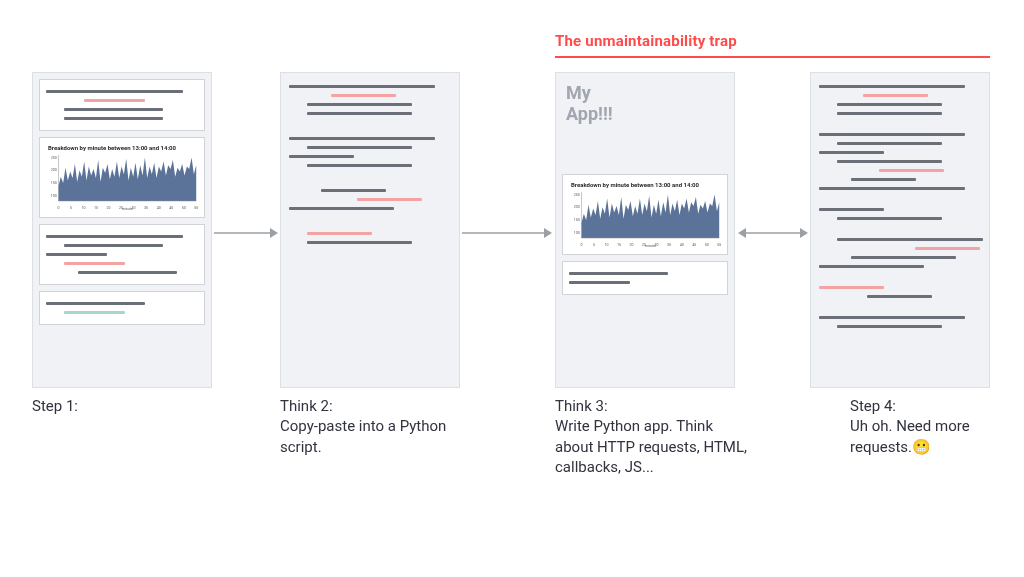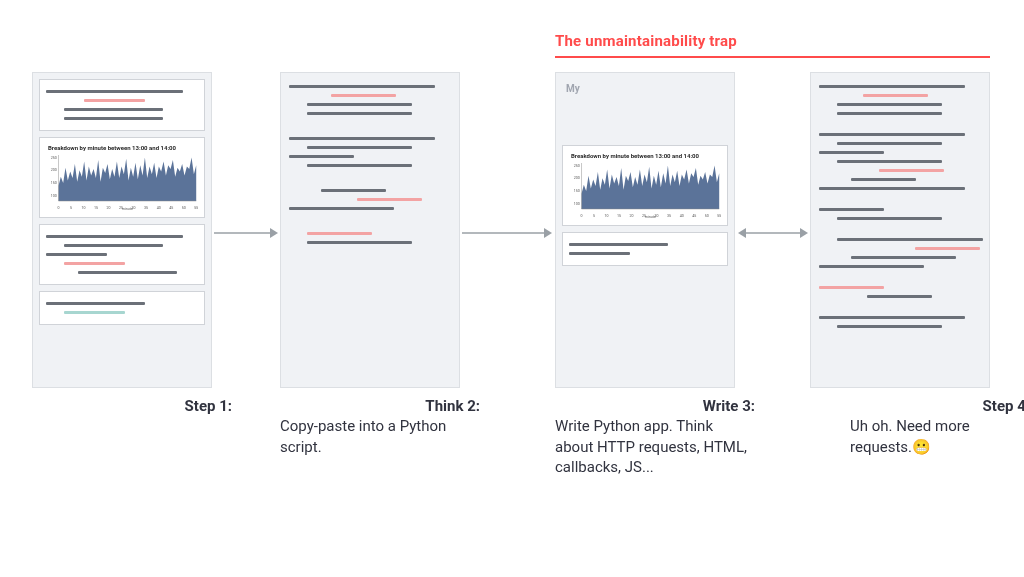--- a/index.html
+++ b/index.html
@@ -17,21 +17,21 @@
   .panel.step2 { left: 280px; }
   .panel.step3 { left: 555px; }
   .panel.step4 { left: 810px; }
 
   
   .caption { position: absolute; top: 396px; width: 200px; font-size: 15px; line-height: 1.35; color: #31333f; }
   .caption.step1 { left: 32px; }
   .caption.step2 { left: 280px; }
   .caption.step3 { left: 555px; }
   .caption.step4 { left: 850px; width: 180px; }
-  .caption .title { font-weight: 700; text-align: right; }
+  .caption .title { font-weight: 400; }
 
   
   .arrow { position: absolute; top: 226px; height: 14px; pointer-events: none; }
   .arrow.a1 { left: 214px; width: 64px; }
   .arrow.a2 { left: 462px; width: 90px; }
   .arrow.a3 { left: 738px; width: 70px; }
   .arrow svg { width: 100%; height: 100%; display: block; }
 
   
   .lines { padding: 6px 8px; }
@@ -47,21 +47,21 @@
   
   .cell { background: #fff; border: 1px solid #d0d3d8; margin: 6px 6px; padding: 4px 6px; }
 
   
   .chart      { background: #fff; border: 1px solid #d0d3d8; margin: 6px 6px; padding: 4px 6px 6px 6px; }
   .chart-title{ font-size: 6px; font-weight: 700; color: #2a2a2a; margin: 2px 0 2px 2px; white-space: nowrap; }
   .chart svg  { display: block; width: 100%; height: 58px; }
   .axis text  { font-size: 4px; fill: #555; }
 
   
-  .app-header { padding: 10px 10px 0 10px; color: #a1a6b0; font-weight: 700; font-size: 10px; line-height: 1.15; }
+  .app-header { padding: 10px 10px 0 10px; color: #a1a6b0; font-weight: 700; font-size: 18px; line-height: 1.15; }
 
   .emoji { font-size: 15px; }
 </style>
 </head>
 <body>
 
 <div class="stage">
 
   <div class="trap-banner">
     <div class="label">The unmaintainability trap</div>
@@ -134,20 +134,21 @@
       <div class="line med"></div>
       <div style="height:10px"></div>
       <div class="line pink short indent"></div>
       <div class="line med indent"></div>
     </div>
   </div>
 
   <div class="panel step3">
     <div class="app-header">
       <div>My</div>
+      <div>App!!!</div>
     </div>
     <div style="height:44px"></div>
     <div class="chart">
       <div class="chart-title">Breakdown by minute between 13:00 and 14:00</div>
       <svg viewBox="0 0 170 58" preserveAspectRatio="none">
           <g class="axis">
             <text x="12" y="43.9" text-anchor="end">100</text>
             <text x="12" y="31.1" text-anchor="end">150</text>
             <text x="12" y="18.3" text-anchor="end">200</text>
             <text x="12" y="5.6" text-anchor="end">250</text>
@@ -230,21 +231,21 @@
   </div>
 
   <div class="caption step1">
     <div class="title">Step 1:</div>
   </div>
   <div class="caption step2">
     <div class="title">Think 2:</div>
     <div>Copy-paste into a Python script.</div>
   </div>
   <div class="caption step3">
-    <div class="title">Write 3:</div>
+    <div class="title">Think 3:</div>
     <div>Write Python app. Think about HTTP requests, HTML, callbacks, JS...</div>
   </div>
   <div class="caption step4">
     <div class="title">Step 4:</div>
     <div><span>Uh oh. Need more requests.</span><span class="emoji">😬</span></div>
   </div>
 
 </div>
 
 </body></html>

